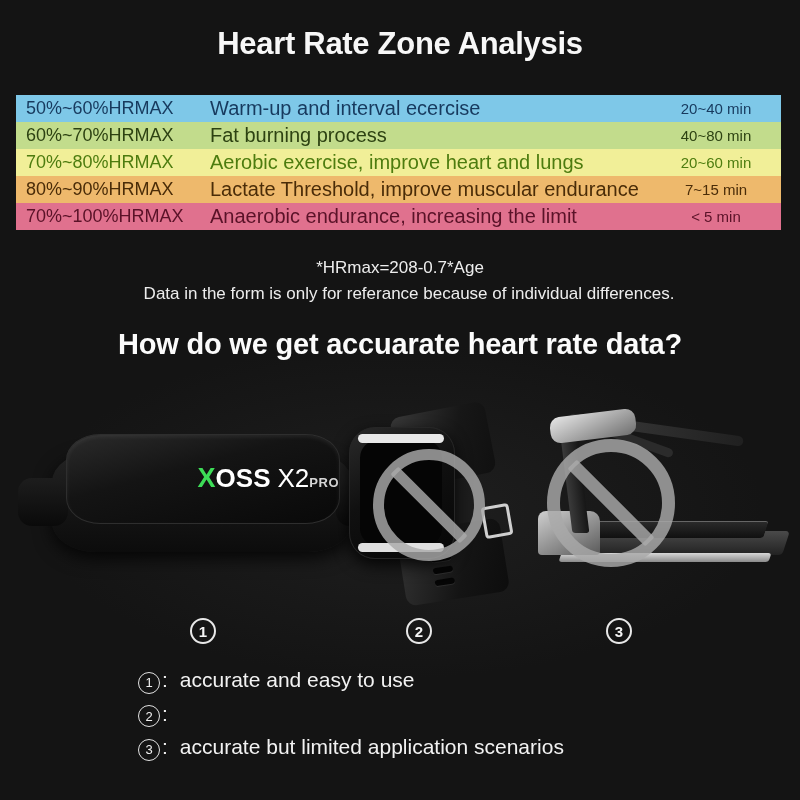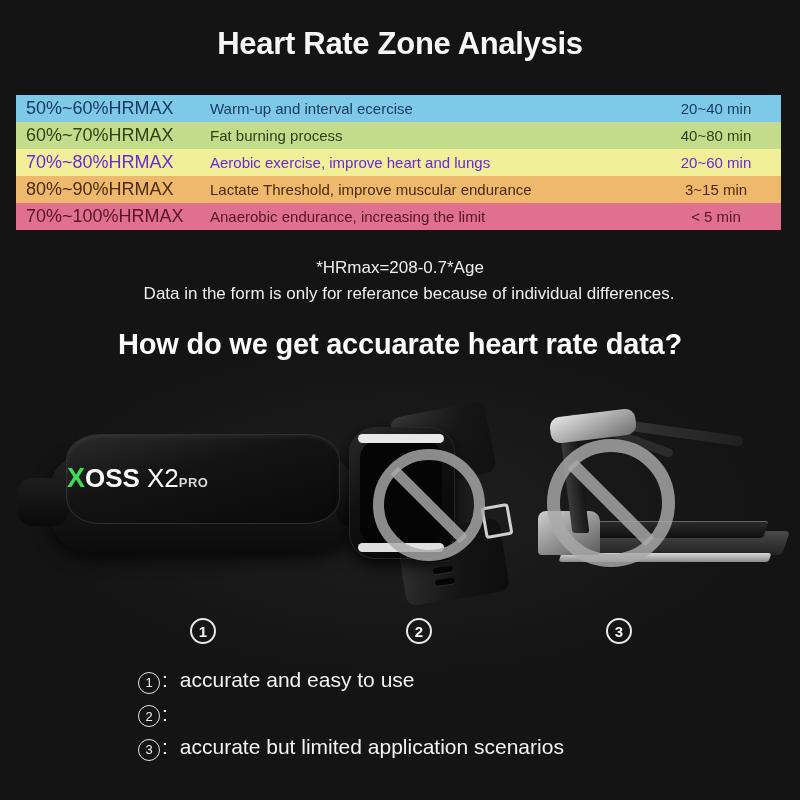--- a/index.html
+++ b/index.html
@@ -37,21 +37,21 @@
     box-sizing:border-box;
   }
   .zrow .pct{
     width:192px;flex:0 0 192px;
     padding-left:10px;box-sizing:border-box;
     font-size:18px;
     white-space:nowrap;
   }
   .zrow .desc{
     flex:1 1 auto;
-    font-size:15px;
+    font-size:20px;
     white-space:nowrap;
     padding-left:2px;
   }
   .zrow .dur{
     flex:0 0 120px;
     text-align:center;padding-right:10px;box-sizing:border-box;
     font-size:15px;white-space:nowrap;
   }
 
   
@@ -93,21 +93,21 @@
   }
   .pod{
     position:absolute;left:14px;top:6px;width:272px;height:88px;
     background:linear-gradient(165deg,#2b2b2b 0%,#141414 40%,#090909 100%);
     border-radius:34px/26px;
     border:1px solid #2e2e2e;
     box-shadow:inset 0 2px 4px rgba(255,255,255,.07);
   }
   .logo{
     position:absolute;left:0;top:30px;width:272px;
-    text-align:left;white-space:nowrap;
+    text-align:right;white-space:nowrap;
     font-size:26px;font-weight:bold;letter-spacing:0px;
     line-height:1;
   }
   .logo .x{color:#3ddc57;font-size:27px;font-weight:bold;}
   .logo .oss{color:#ffffff;}
   .logo .x2{color:#ffffff;font-weight:500;margin-left:7px;}
   .logo .pro{color:#d6d6d6;font-size:13px;font-weight:bold;letter-spacing:.5px;}
 
   
   .watch-wrap{position:absolute;left:333px;top:14px;width:195px;height:190px;}
@@ -254,30 +254,30 @@
       <div class="desc">Warm-up and interval ecercise</div>
       <div class="dur">20~40 min</div>
     </div>
 
     <div class="zrow" style="background: rgb(194, 220, 140); color: rgb(45, 66, 18);">
       <div class="pct">60%~70%HRMAX</div>
       <div class="desc">Fat burning process</div>
       <div class="dur">40~80 min</div>
     </div>
 
-    <div class="zrow" style="background: rgb(241, 239, 152); color: #6d28d9;">
+    <div class="zrow" style="background: rgb(241, 239, 152); color: #4d7c0f;">
       <div class="pct">70%~80%HRMAX</div>
       <div class="desc">Aerobic exercise, improve heart and lungs</div>
       <div class="dur">20~60 min</div>
     </div>
 
     <div class="zrow" style="background: rgb(238, 185, 108); color: rgb(74, 44, 8);">
       <div class="pct">80%~90%HRMAX</div>
       <div class="desc">Lactate Threshold, improve muscular endurance</div>
-      <div class="dur">3~15 min</div>
+      <div class="dur">7~15 min</div>
     </div>
 
     <div class="zrow" style="background: rgb(224, 113, 142); color: rgb(90, 18, 40);">
       <div class="pct">70%~100%HRMAX</div>
       <div class="desc">Anaerobic endurance, increasing the limit</div>
       <div class="dur">&lt; 5 min</div>
     </div>
 
   </div>
 

